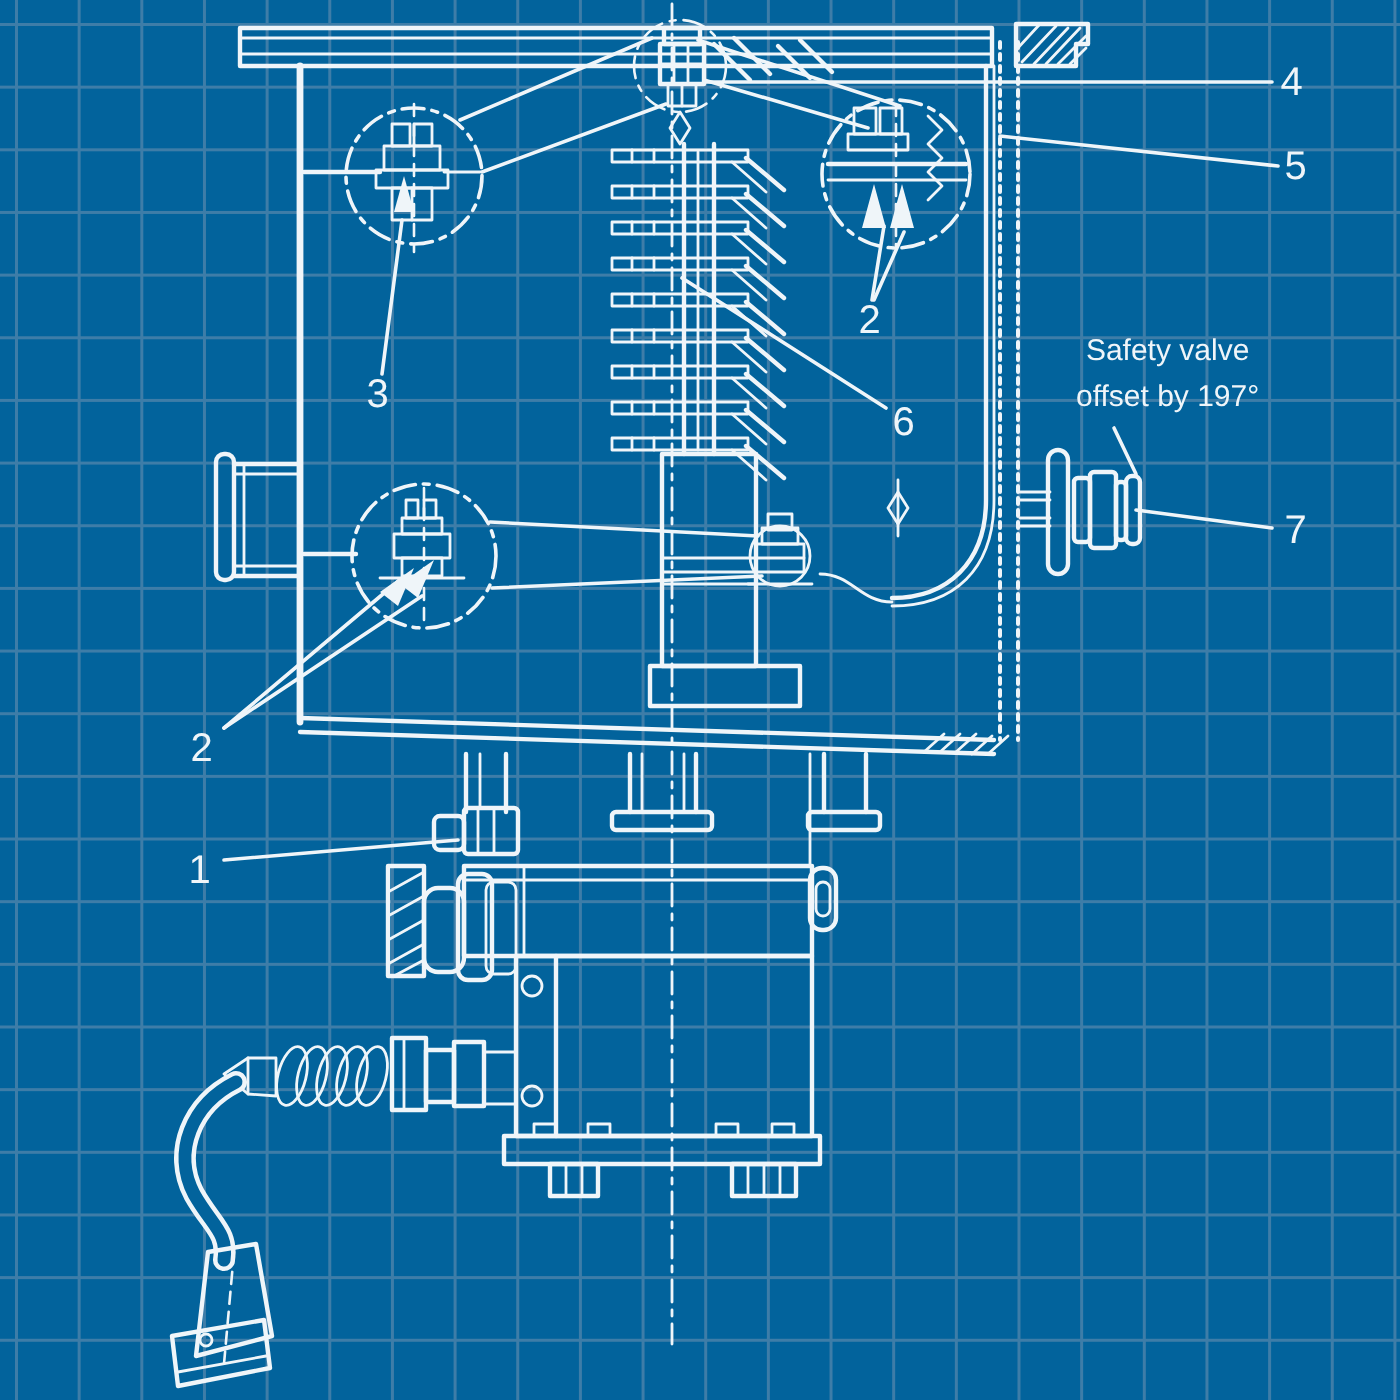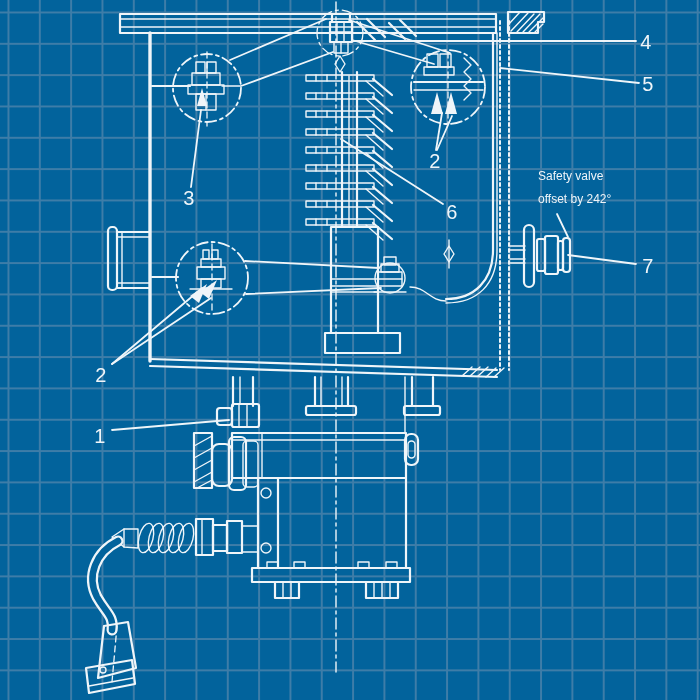--- a/index.html
+++ b/index.html
@@ -27,21 +27,21 @@
   svg .cdash{stroke-dasharray:6 4;stroke-width:1.3;}
   svg .stipple{stroke-dasharray:3 3;stroke-width:2;}
   svg .fillw{fill:var(--line);stroke:none;}
   svg .cableOuter{stroke-width:11;}
   svg .cableInner{stroke:var(--background);stroke-width:6.5;}
   .callout{
     position:absolute;transform:translate(-50%,-50%);
     color:var(--line);font-size:20px;font-weight:500;letter-spacing:.5px;
   }
   .annotation{
-    position:absolute;color:var(--line);font-size:12px;line-height:22.5px;font-weight:500;
+    position:absolute;color:var(--line);font-size:15px;line-height:22.5px;font-weight:500;text-align:center;
   }
   .annotation span{display:block;}
 </style>
 </head>
 <body>
 
 <div id="stage">
 
   <svg width="700" height="700" viewBox="0 0 700 700">
     <defs>
@@ -311,16 +311,16 @@
   <div class="callout" style="left:648px;top:84px">5</div>
   <div class="callout" style="left:648px;top:266px">7</div>
   <div class="callout" style="left:435px;top:161px">2</div>
   <div class="callout" style="left:452px;top:212px">6</div>
   <div class="callout" style="left:189px;top:198px">3</div>
   <div class="callout" style="left:101px;top:375px">2</div>
   <div class="callout" style="left:100px;top:436px">1</div>
 
   <div class="annotation" style="left:538px;top:165px">
     <span>Safety valve</span>
-    <span>offset by 242°</span>
+    <span>offset by 197°</span>
   </div>
 
 </div>
 
 </body></html>

